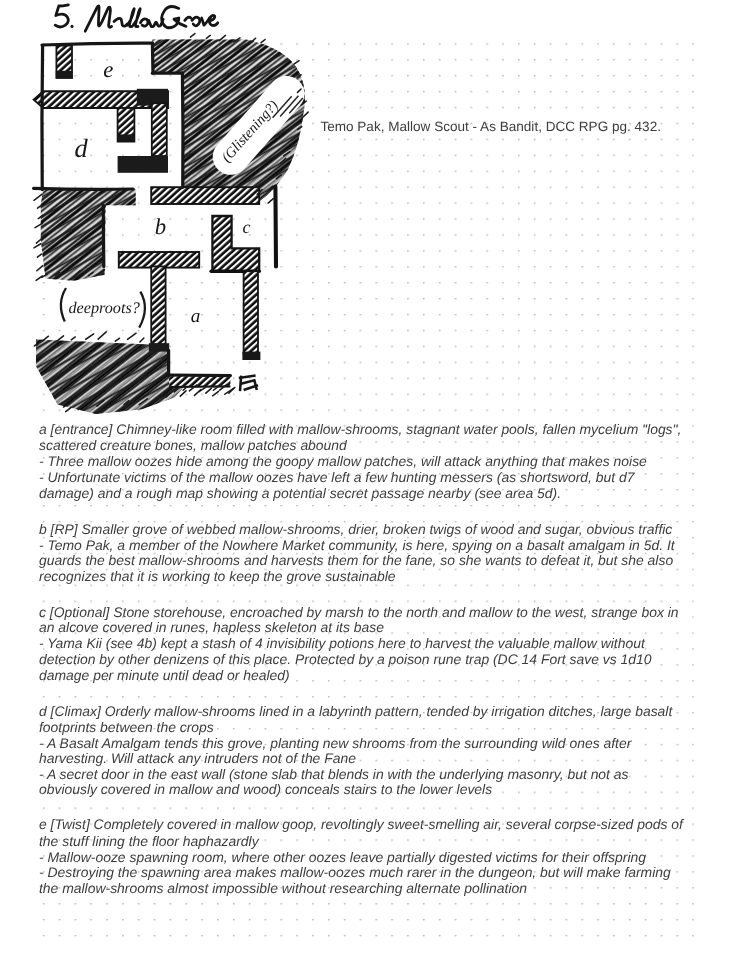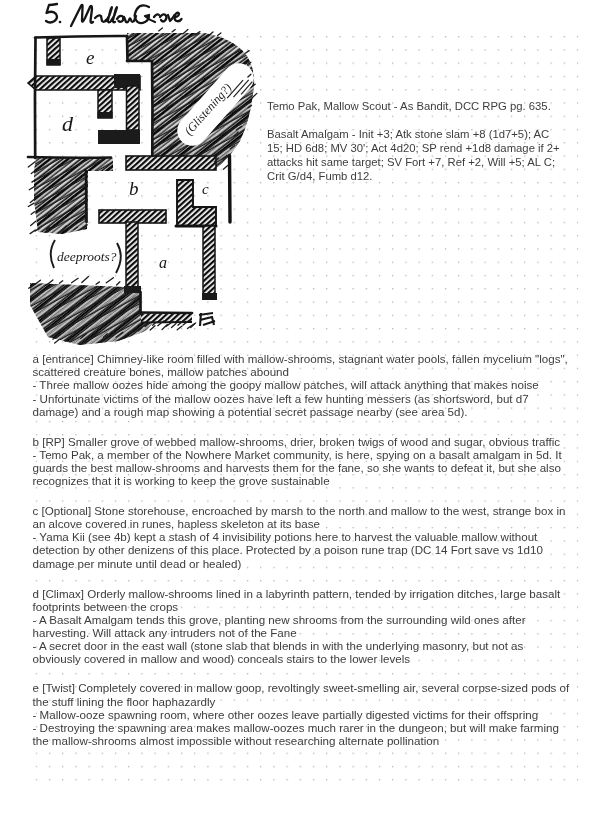--- a/index.html
+++ b/index.html
@@ -1,21 +1,21 @@
 <!DOCTYPE html>
 <html><head>
 <meta charset="utf-8">
 <style>
   html,body{margin:0;padding:0;}
   body{width:613px;height:817px;background:#ffffff;font-family:"Liberation Sans",sans-serif;position:relative;overflow:hidden;}
   .rc{position:absolute;left:267px;top:99.3px;width:330px;font-size:11.3px;line-height:14.2px;color:#3d3d3d;}
   .rc p{margin:0;}
   .rc p.g1{margin-bottom:10.6px;}
   .rc p.g2{margin-bottom:13.2px;}
-  .bb{position:absolute;left:32.5px;top:352.1px;width:580px;font-size:11.6px;line-height:13.15px;color:#3d3d3d;}
+  .bb{position:absolute;left:32.5px;top:352.1px;width:580px;font-size:11.6px;line-height:13.15px;color:#3d3d3d;font-style:italic;}
   .bb p{margin:0 0 16.75px 0;}
   .bb p.last{margin-bottom:4px;}
   .bb p.tight{margin-bottom:16px;}
   svg{position:absolute;left:0;top:0;}
 </style>
 </head>
 <body>
 <svg width="613" height="817" viewBox="0 0 613 817">
 <defs>
   <pattern id="dg" patternUnits="userSpaceOnUse" x="35.7" y="36.0" width="13.2" height="13.27">
@@ -218,22 +218,21 @@
     <path d="M163,17 Q166,13 168,15"></path>
     <path d="M169,17 Q172,13 174.5,15 Q176.5,17 174.5,20 Q172,23 170,20"></path>
     <path d="M177,15 L179,21 Q182,18 183.5,15"></path>
     <path d="M185,17 Q188,16 188,13.5 Q186,11.5 184,15 Q182.5,19.5 185.5,21 Q188.5,22 190.5,19"></path>
     </g>
   </g>
 </g>
 </svg>
 
 <div class="rc">
-<p class="g2">Temo Pak, Mallow Scout - As Bandit, DCC RPG pg. 635.</p>
-<p>Basalt Amalgam - Init +3; Atk stone slam +8 (1d7+5); AC<br>15; HD 6d8; MV 30'; Act 4d20; SP rend +1d8 damage if 2+<br>attacks hit same target; SV Fort +7, Ref +2, Will +5; AL C;<br>Crit G/d4, Fumb d12.</p>
+<p class="g2">Temo Pak, Mallow Scout - As Bandit, DCC RPG pg. 432.</p>
 </div>
 
 <div class="bb">
 <p>a [entrance] Chimney-like room filled with mallow-shrooms, stagnant water pools, fallen mycelium "logs",<br>scattered creature bones, mallow patches abound<br>- Three mallow oozes hide among the goopy mallow patches, will attack anything that makes noise<br>- Unfortunate victims of the mallow oozes have left a few hunting messers (as shortsword, but d7<br>damage) and a rough map showing a potential secret passage nearby (see area 5d).</p>
 <p>b [RP] Smaller grove of webbed mallow-shrooms, drier, broken twigs of wood and sugar, obvious traffic<br>- Temo Pak, a member of the Nowhere Market community, is here, spying on a basalt amalgam in 5d. It<br>guards the best mallow-shrooms and harvests them for the fane, so she wants to defeat it, but she also<br>recognizes that it is working to keep the grove sustainable</p>
 <p>c [Optional] Stone storehouse, encroached by marsh to the north and mallow to the west, strange box in<br>an alcove covered in runes, hapless skeleton at its base<br>- Yama Kii (see 4b) kept a stash of 4 invisibility potions here to harvest the valuable mallow without<br>detection by other denizens of this place. Protected by a poison rune trap (DC 14 Fort save vs 1d10<br>damage per minute until dead or healed)</p>
 <p class="tight">d [Climax] Orderly mallow-shrooms lined in a labyrinth pattern, tended by irrigation ditches, large basalt<br>footprints between the crops<br>- A Basalt Amalgam tends this grove, planting new shrooms from the surrounding wild ones after<br>harvesting. Will attack any intruders not of the Fane<br>- A secret door in the east wall (stone slab that blends in with the underlying masonry, but not as<br>obviously covered in mallow and wood) conceals stairs to the lower levels</p>
 <p class="last">e [Twist] Completely covered in mallow goop, revoltingly sweet-smelling air, several corpse-sized pods of<br>the stuff lining the floor haphazardly<br>- Mallow-ooze spawning room, where other oozes leave partially digested victims for their offspring<br>- Destroying the spawning area makes mallow-oozes much rarer in the dungeon, but will make farming<br>the mallow-shrooms almost impossible without researching alternate pollination</p>
 </div>
 

